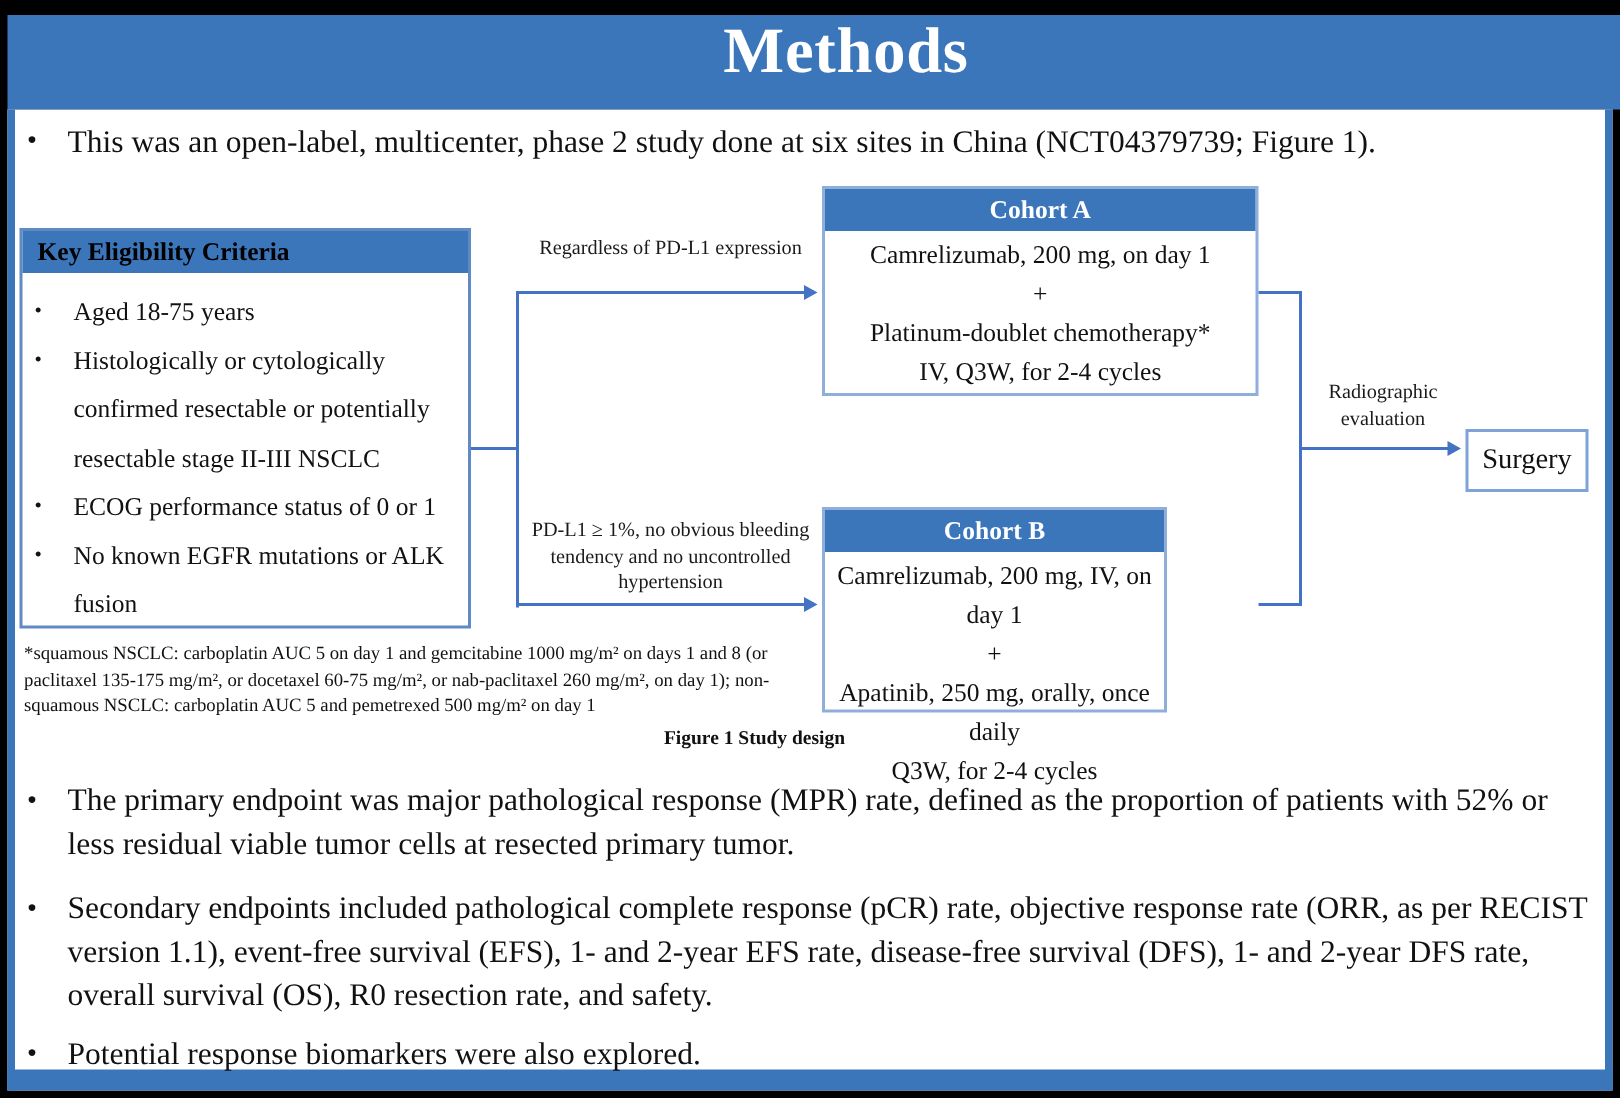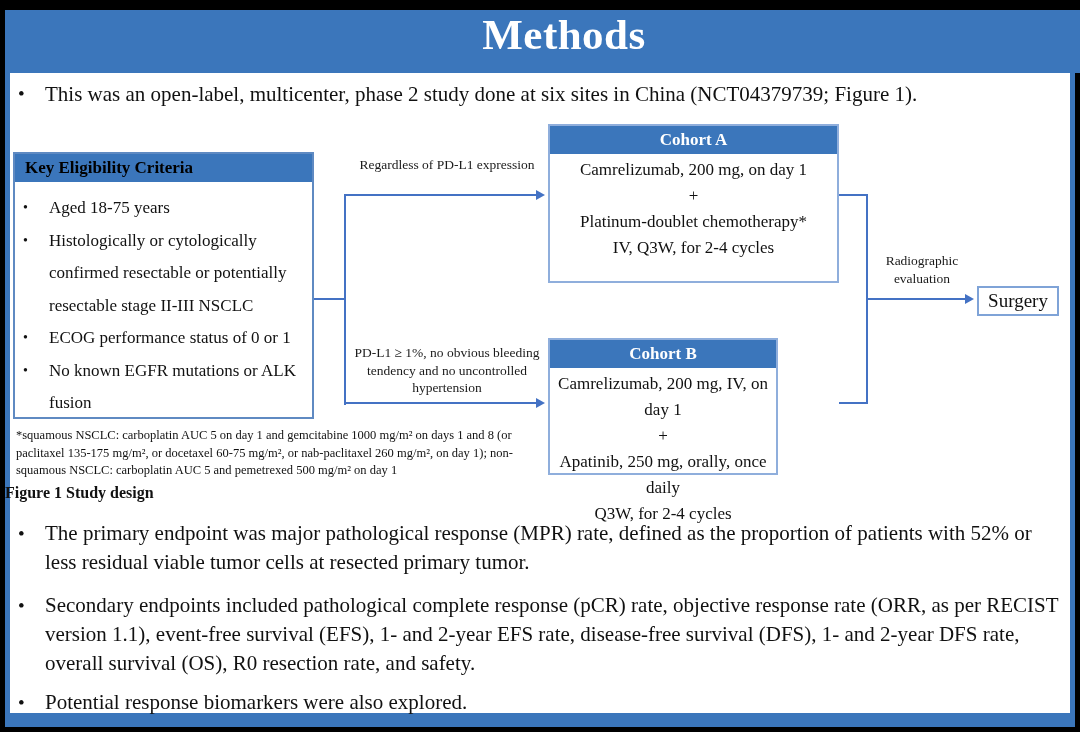--- a/index.html
+++ b/index.html
@@ -48,50 +48,50 @@
   }
   .elig-items { padding:10px 4px 0 8px; }
   .elig-item { display:flex; font-size:17px; line-height:32.5px; }
   .elig-item .marker { width:26px; flex:none; font-size:14px; }
 
   
   .cohort-box {
     position:absolute; border:2px solid #8FAEDC; box-sizing:border-box;
     background:#fff; text-align:center;
   }
-  .cohort-a { left:548px; top:124px; width:291px; height:159px; }
+  .cohort-a { left:548px; top:124px; width:291px; height:140px; }
   .cohort-b { left:548px; top:338px; width:230px; height:137px; }
   .cohort-header {
     height:28px; background:#3B76BB; color:#fff; font-weight:bold;
     font-size:17px; line-height:28px;
   }
   .cohort-body { font-size:17px; padding-top:3px; }
   .cohort-body .cohort-line { line-height:26px; }
 
   
   .surgery-box {
-    position:absolute; left:977px; top:286px; width:82px; height:30px;
+    position:absolute; left:977px; top:286px; width:82px; height:42px;
     border:2px solid #7FA3D7; box-sizing:border-box; background:#fff;
     display:flex; align-items:center; justify-content:center; font-size:19px;
   }
 
   
   .flow-label { position:absolute; text-align:center; font-size:13.5px; line-height:17.5px; color:#1a1a1a; }
   .label-a    { left:352px; top:156px; width:190px; }
   .label-b    { left:350px; top:344px; width:194px; }
   .label-eval { left:870px; top:252px; width:104px; }
 
   
   .footnote {
     position:absolute; left:16px; top:427px; width:528px;
     font-size:12.5px; line-height:17.5px;
   }
   .fig-caption {
     position:absolute; left:5px; top:484px; width:996px;
-    text-align:left; font-weight:bold; font-size:16px;
+    text-align:center; font-weight:bold; font-size:13px;
   }
 
   
   .line { position:absolute; background:#4472C4; }
   .l-elig-out   { left:314px; top:298px; width:31px;  height:2px; }
   .l-branch-v   { left:344px; top:194px; width:2px;   height:211px; }
   .l-to-a       { left:344px; top:194px; width:194px; height:2px; }
   .l-to-b       { left:344px; top:402px; width:194px; height:2px; }
   .l-a-out      { left:839px; top:194px; width:29px;  height:2px; }
   .l-b-out      { left:839px; top:402px; width:29px;  height:2px; }

